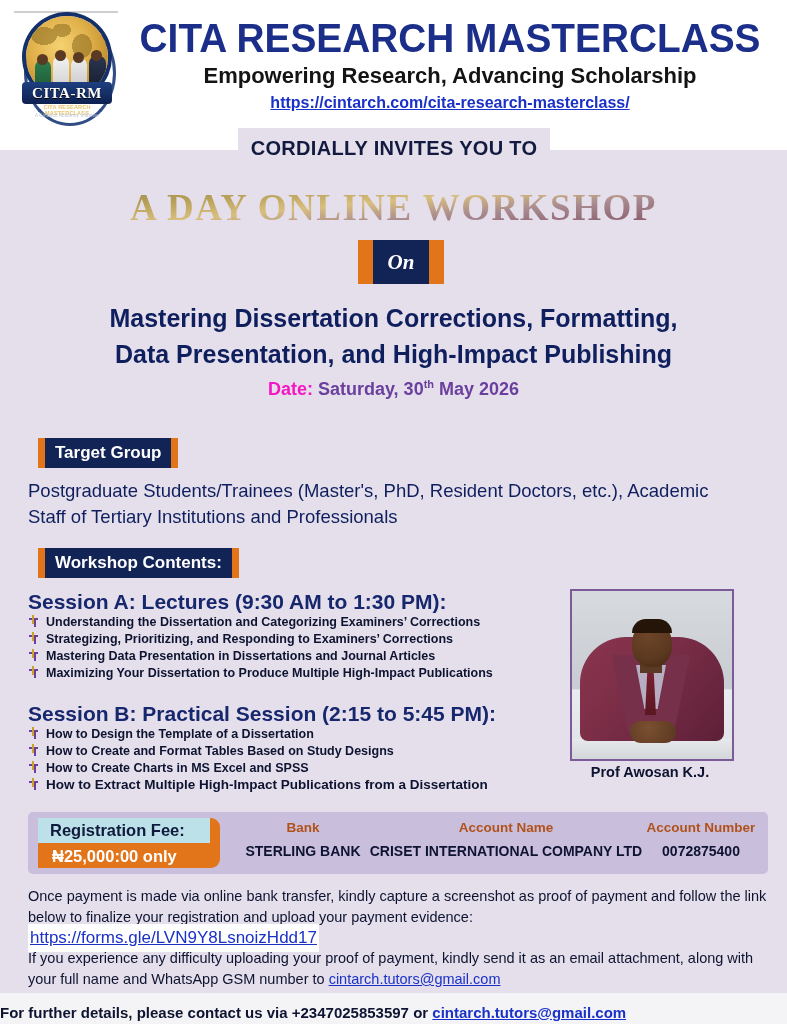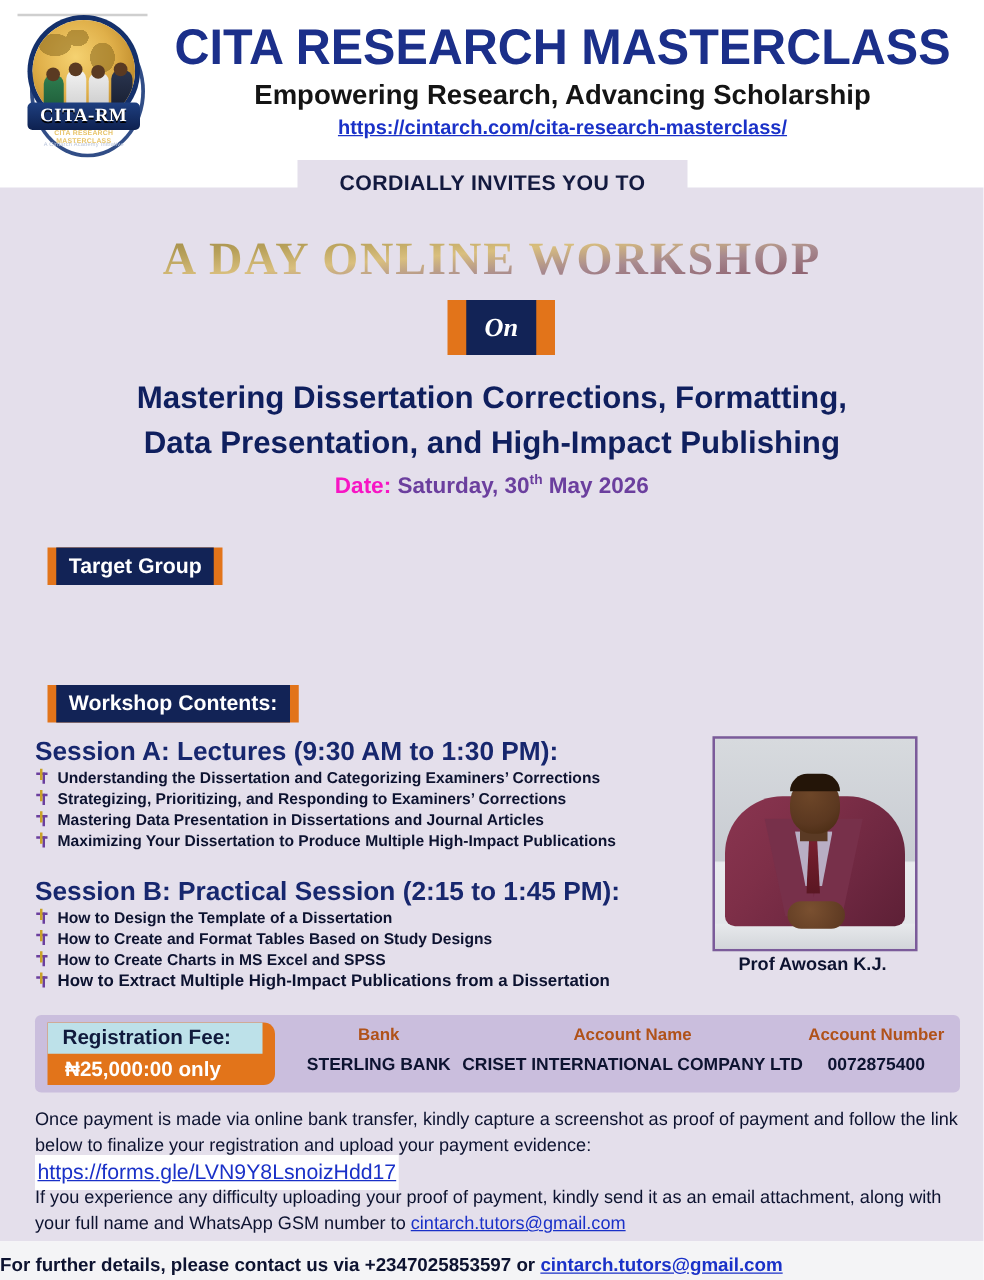--- a/index.html
+++ b/index.html
@@ -176,21 +176,21 @@
     left: 238px; top: 128px;
     width: 312px; height: 40px;
     background: #e4dfeb;
     text-align: center;
   }
   .cordial-text {
     position: absolute;
     left: 238px; top: 137px;
     width: 312px;
     text-align: center;
-    font-size: 17px;
+    font-size: 20px;
     font-weight: bold;
     color: #131a3f;
     letter-spacing: .3px;
     font-family: "Liberation Sans Narrow", "Liberation Sans", sans-serif;
     white-space: nowrap;
   }
 
   .workshop-title {
     position: absolute;
     left: 0; top: 186px;
@@ -622,20 +622,24 @@
       <span class="dt-key">Date:</span>
       <span class="dt-val"><span>Saturday, 30</span><span class="sup">th</span><span> May 2026</span></span>
     </div>
   </div>
 
   <div class="chip" id="chip-target">
     <div class="chip-inner">
         <span>Target Group</span>
       </div>
   </div>
+  <div class="target-body">
+    <div>Postgraduate Students/Trainees (Master's, PhD, Resident Doctors, etc.), Academic</div>
+    <div>Staff of Tertiary Institutions and Professionals</div>
+  </div>
 
   <div class="chip" id="chip-contents">
     <div class="chip-inner">
         <span>Workshop Contents:</span>
       </div>
   </div>
 
   <div class="session-head" id="sessionA-head">Session A: Lectures (9:30 AM to 1:30 PM):</div>
   <div class="bullets" id="sessionA-list">
     <div class="row">
@@ -649,21 +653,21 @@
     <div class="row">
       <span class="bul"></span>
       <span class="bul-text">Mastering Data Presentation in Dissertations and Journal Articles</span>
     </div>
     <div class="row">
       <span class="bul"></span>
       <span class="bul-text">Maximizing Your Dissertation to Produce Multiple High-Impact Publications</span>
     </div>
   </div>
 
-  <div class="session-head" id="sessionB-head">Session B: Practical Session (2:15 to 1:45 PM):</div>
+  <div class="session-head" id="sessionB-head">Session B: Practical Session (2:15 to 5:45 PM):</div>
   <div class="bullets" id="sessionB-list">
     <div class="row">
       <span class="bul"></span>
       <span class="bul-text">How to Design the Template of a Dissertation</span>
     </div>
     <div class="row">
       <span class="bul"></span>
       <span class="bul-text">How to Create and Format Tables Based on Study Designs</span>
     </div>
     <div class="row">

